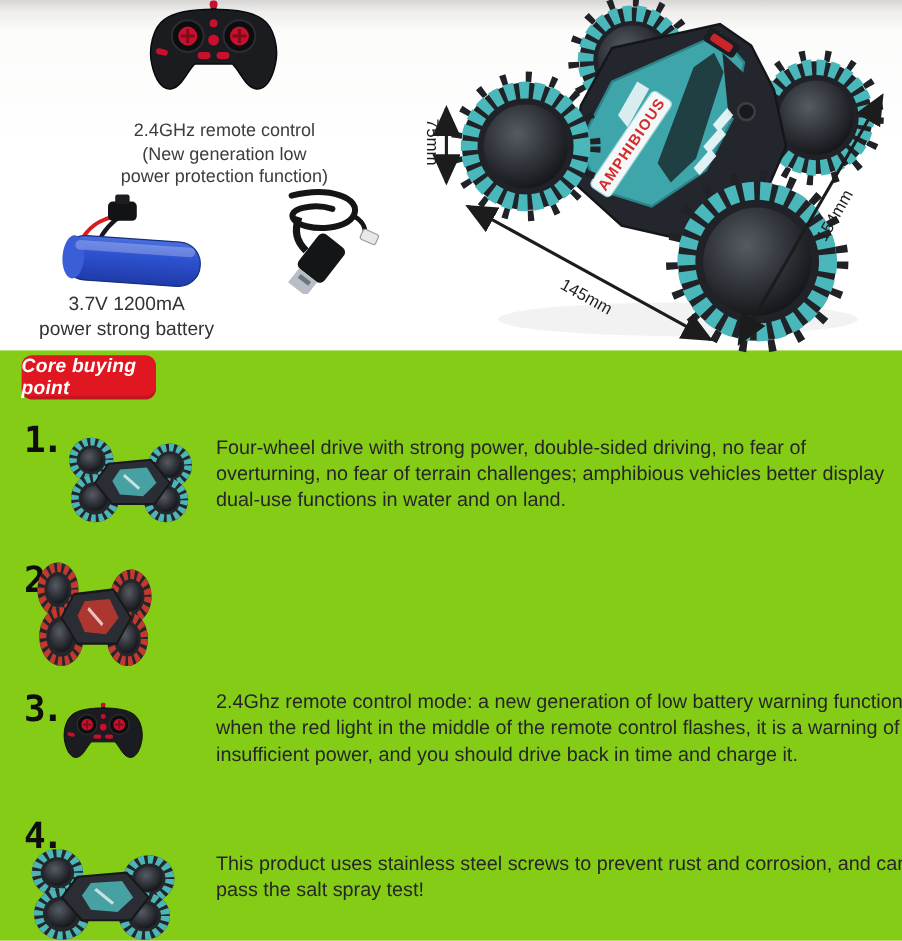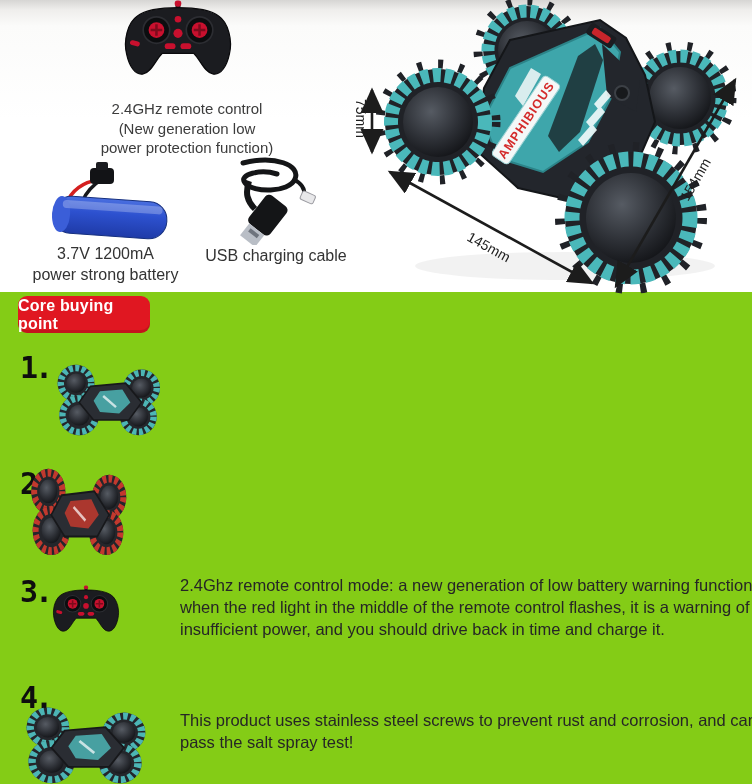--- a/index.html
+++ b/index.html
@@ -4,23 +4,23 @@
 <style>
   html,body{margin:0;padding:0;background:#ffffff;}
   .stage{position:relative;width:752px;height:784px;background:#84cc16;overflow:hidden;
          font-family:"Liberation Sans",sans-serif;}
   .hero-bg{position:absolute;left:0;top:0;width:752px;height:292px;
            background:linear-gradient(180deg,#d6d5d3 0px,#efeeec 10px,#fbfbfa 26px,#ffffff 120px);}
   .abs{position:absolute;}
   .cap{position:absolute;text-align:center;color:#3c3c3c;font-size:15px;line-height:1.3;
        white-space:pre-line;}
   .cap.big{font-size:16px;color:#333;}
-  .badge{position:absolute;left:18px;top:296px;width:132px;height:37px;background:#e01721;
+  .badge{position:absolute;left:18px;top:296px;width:112px;height:37px;background:#e01721;
          border-radius:9px;display:flex;align-items:center;justify-content:center;
-         box-shadow:inset 0 -3px 0 rgba(0,0,0,.12);}
+         box-shadow:inset 0 -3px 0 rgba(0,0,0,.12);font-style:italic;}
   .badge span{color:#ffffff;font-size:16px;font-weight:bold;letter-spacing:.2px;}
   .num{position:absolute;left:20px;color:#0e0e0e;font-family:"DejaVu Sans Mono",monospace;
        font-weight:bold;font-size:30px;letter-spacing:-3px;}
   .ptext{position:absolute;left:180px;color:#262626;font-size:16.5px;line-height:1.33;}
   svg text{font-family:"Liberation Sans",sans-serif;}
   .dimlabel{fill:#1e1e1e;font-size:14px;}
 </style>
 </head>
 <body>
 
@@ -115,21 +115,20 @@
     <path d="M38,8 C70,0 96,10 90,24 C84,38 48,38 40,28 C33,19 56,14 72,19" stroke="#141517" stroke-width="5" fill="none" stroke-linecap="round"></path>
     <path d="M44,26 C40,38 42,46 50,54" stroke="#141517" stroke-width="6" fill="none"></path>
     <path d="M88,24 C96,28 100,34 99,40" stroke="#141517" stroke-width="4" fill="none"></path>
     <rect x="96" y="38" width="14" height="9" rx="2" fill="#e8e8ea" stroke="#9a9aa0" transform="rotate(24 103 42)"></rect>
     <g transform="rotate(38 62 62)">
       <rect x="48" y="42" width="27" height="36" rx="5" fill="#141517"></rect>
       <rect x="52" y="78" width="19" height="15" fill="#b9bec6"></rect>
       <rect x="56" y="81" width="11" height="4" fill="#6e747d"></rect>
     </g>
   </svg>
-  <div class="cap big" style="left:195px;top:246px;width:162px;">USB charging cable</div>
 
   <svg class="abs" style="left:350px;top:0px" width="402" height="295" viewBox="0 0 402 295">
     <ellipse cx="215" cy="266" rx="150" ry="14" fill="#000000" opacity=".05"></ellipse>
 
     <g>
       <circle cx="177" cy="50" r="49" fill="none" stroke="#202227" stroke-width="9" stroke-dasharray="5 16"></circle>
       <circle cx="177" cy="50" r="44" fill="#202227"></circle>
       <circle cx="177" cy="50" r="39" fill="none" stroke="#4ab8ba" stroke-width="13" stroke-dasharray="7 4"></circle>
       <circle cx="177" cy="50" r="29" fill="url(#hub)"></circle>
     </g>
@@ -186,20 +185,21 @@
   </svg>
 
   <div class="badge">
     <span>Core buying point</span>
   </div>
 
   <div class="num" style="top:350px">1.</div>
   <svg class="abs" style="left:52px;top:356px;color:#4cb5b5" width="112" height="80" viewBox="0 0 140 100">
       <use href="#sym-car"></use>
     </svg>
+  <div class="ptext" style="top:363px;width:562px">Four-wheel drive with strong power, double-sided driving, no fear of overturning, no fear of terrain challenges; amphibious vehicles better display dual-use functions in water and on land.</div>
 
   <div class="num" style="top:466px">2.</div>
   <svg class="abs" style="left:26px;top:458px;color:#c2392e" width="104" height="98" viewBox="0 0 140 100" preserveAspectRatio="none">
       <use href="#sym-car"></use>
     </svg>
 
   <div class="num" style="top:574px">3.</div>
   <svg class="abs" style="left:50px;top:585px" width="72" height="50" viewBox="0 0 140 96">
       <use href="#sym-remote"></use>
     </svg>

